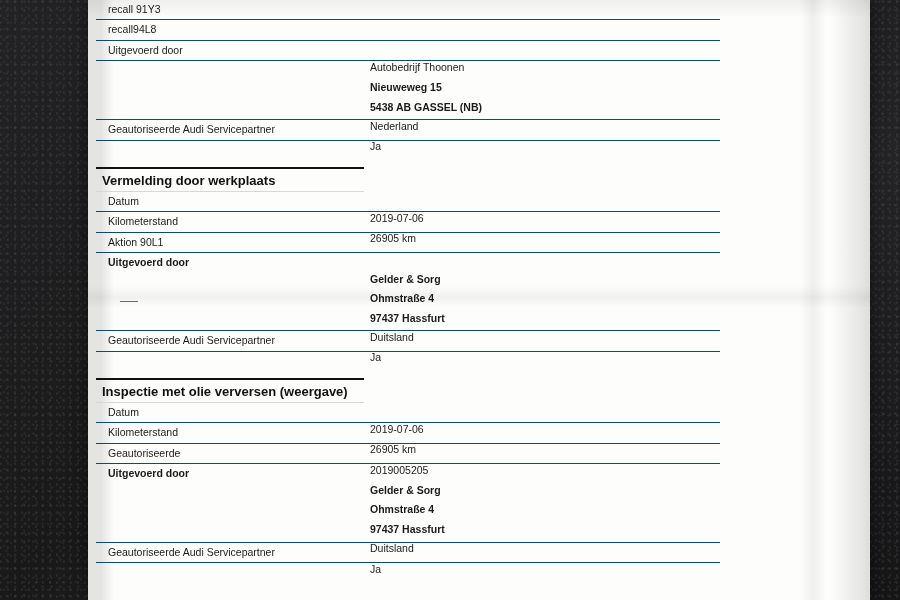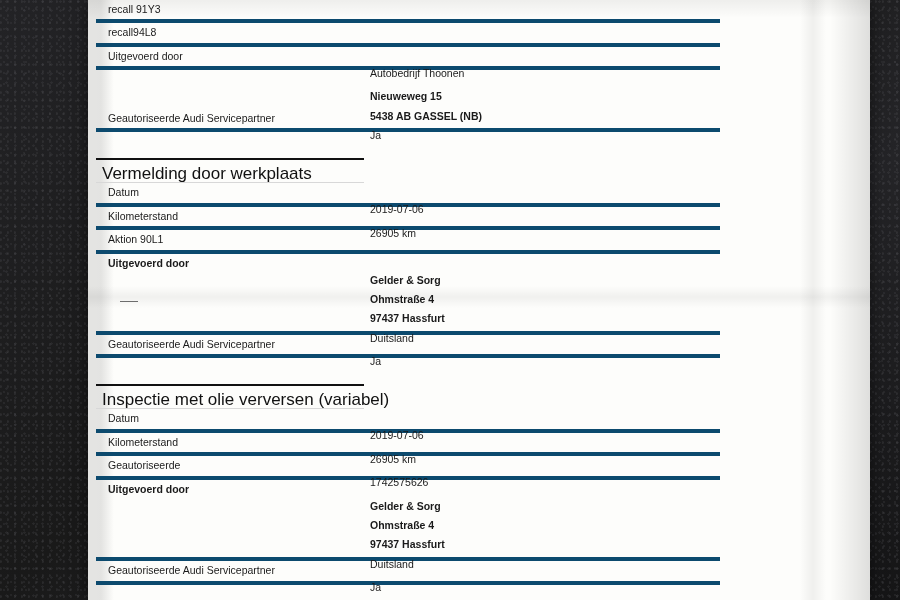--- a/index.html
+++ b/index.html
@@ -71,21 +71,21 @@
     left: 96px;
     top: 0px;
     width: 624px;
   }
 
   .row {
     position: relative;
     height: 19.4px;
     font-size: 10.5px;
     color: #1a1a1a;
-    border-bottom: 4px solid #0c4a6e;
+    border-bottom: 1px solid #0c4a6e;
   }
   .row.noline { border-bottom: none; font-weight: bold; }
   .row .label {
     position: absolute;
     left: 6px;
     top: 3px;
     white-space: nowrap;
   }
   .row .label.indent { left: 12px; }
   .row .value {
@@ -100,22 +100,22 @@
     height: 22px;
     margin-top: 13px;
     border-top: 2.4px solid #111;
     border-bottom: 1px solid #d8d8d8;
     width: 268px;
   }
   .section-head .title {
     position: absolute;
     left: 6px;
     top: 4px;
-    font-size: 17px;
-    font-weight: normal;
+    font-size: 13px;
+    font-weight: bold;
     color: #111;
     white-space: nowrap;
   }
 
   .gap { height: 13px; }
 
   
   #pen-mark {
     position: absolute;
     left: 120px;
@@ -156,20 +156,24 @@
     </div>
     <div class="row noline">
       <span class="label indent"></span>
       <span class="value">Nieuweweg 15</span>
     </div>
     <div class="row noline">
       <span class="label indent"></span>
       <span class="value">5438 AB GASSEL (NB)</span>
     </div>
     <div class="row">
+      <span class="label indent"></span>
+      <span class="value">Nederland</span>
+    </div>
+    <div class="row">
       <span class="label indent">Geautoriseerde Audi Servicepartner</span>
       <span class="value">Ja</span>
     </div>
   </div>
 
   <div class="gap"></div>
 
   <div>
     <div class="section-head">
       <span class="title">Vermelding door werkplaats</span>
@@ -205,33 +209,33 @@
     <div class="row">
       <span class="label indent">Geautoriseerde Audi Servicepartner</span>
       <span class="value">Ja</span>
     </div>
   </div>
 
   <div class="gap"></div>
 
   <div>
     <div class="section-head">
-      <span class="title">Inspectie met olie verversen (variabel)</span>
+      <span class="title">Inspectie met olie verversen (weergave)</span>
     </div>
     <div class="row">
       <span class="label indent">Datum</span>
       <span class="value">2019-07-06</span>
     </div>
     <div class="row">
       <span class="label indent">Kilometerstand</span>
       <span class="value">26905 km</span>
     </div>
     <div class="row">
       <span class="label indent">Geautoriseerde</span>
-      <span class="value">1742575626</span>
+      <span class="value">2019005205</span>
     </div>
     <div class="row noline">
       <span class="label indent">Uitgevoerd door</span>
       <span class="value">Gelder &amp; Sorg</span>
     </div>
     <div class="row noline">
       <span class="label indent"></span>
       <span class="value">Ohmstraße 4</span>
     </div>
     <div class="row noline">

